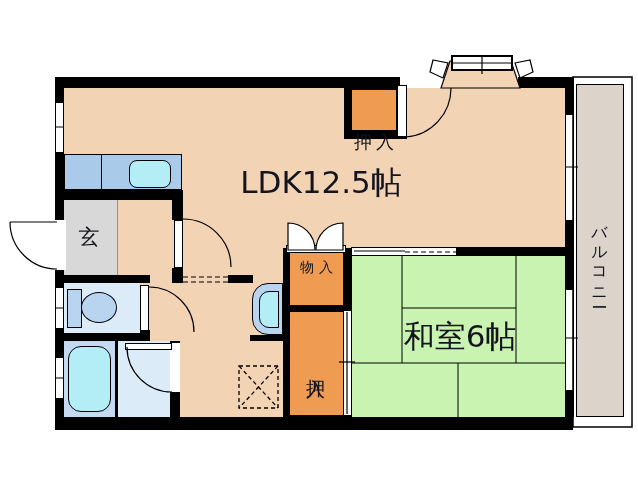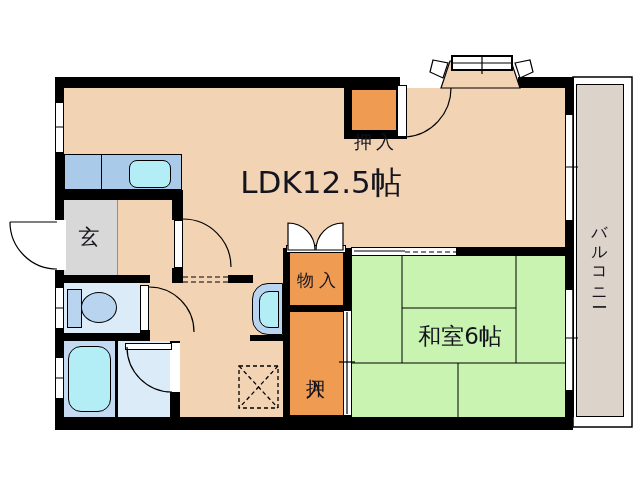--- a/index.html
+++ b/index.html
@@ -142,20 +142,20 @@
         <path d="M239,366 L278,408"></path>
         <path d="M278,366 L239,408"></path>
       </g>
       <g stroke-width="1.5">
         <rect x="573" y="77" width="59" height="350"></rect>
       </g>
     </g>
   </svg>
 
   <div class="lbl" style="left:221px;top:169px;width:200px;height:28px;font-size:31px;">LDK12.5帖</div>
-  <div class="lbl" style="left:370px;top:323px;width:180px;height:27px;font-size:23px;">和室6帖</div>
+  <div class="lbl" style="left:370px;top:323px;width:180px;height:27px;font-size:31px;">和室6帖</div>
   <div class="lbl vtext" style="left:587px;top:188px;width:24px;height:140px;font-size:16px;letter-spacing:3px;">バルコニー</div>
   <div class="lbl" style="left:74px;top:224px;width:30px;height:26px;font-size:21px;">玄</div>
   <div class="lbl" style="left:350px;top:101px;width:48px;height:18px;font-size:18px;letter-spacing:4px;text-indent:4px;margin-top:32px;">押入</div>
-  <div class="lbl" style="left:288px;top:271px;width:57px;height:18px;font-size:17px;letter-spacing:5px;text-indent:5px;">物入</div>
+  <div class="lbl" style="left:288px;top:259px;width:57px;height:18px;font-size:14px;letter-spacing:5px;text-indent:5px;">物入</div>
   <div class="lbl vtext" style="left:303px;top:334px;width:27px;height:60px;font-size:19px;">押入</div>
 
 </div>
 
 </body></html>

